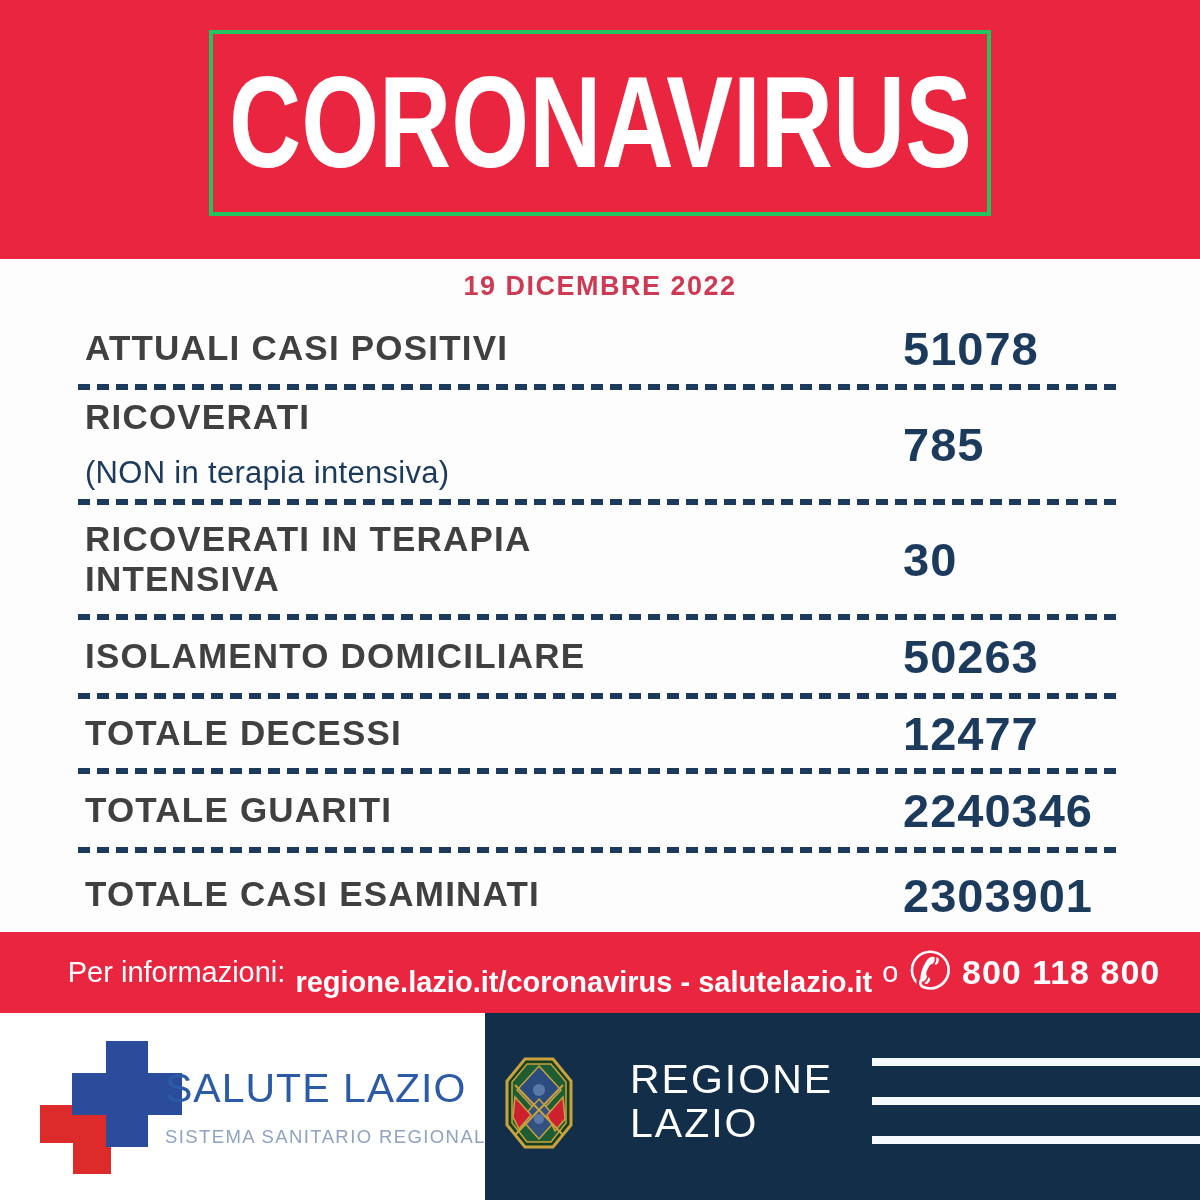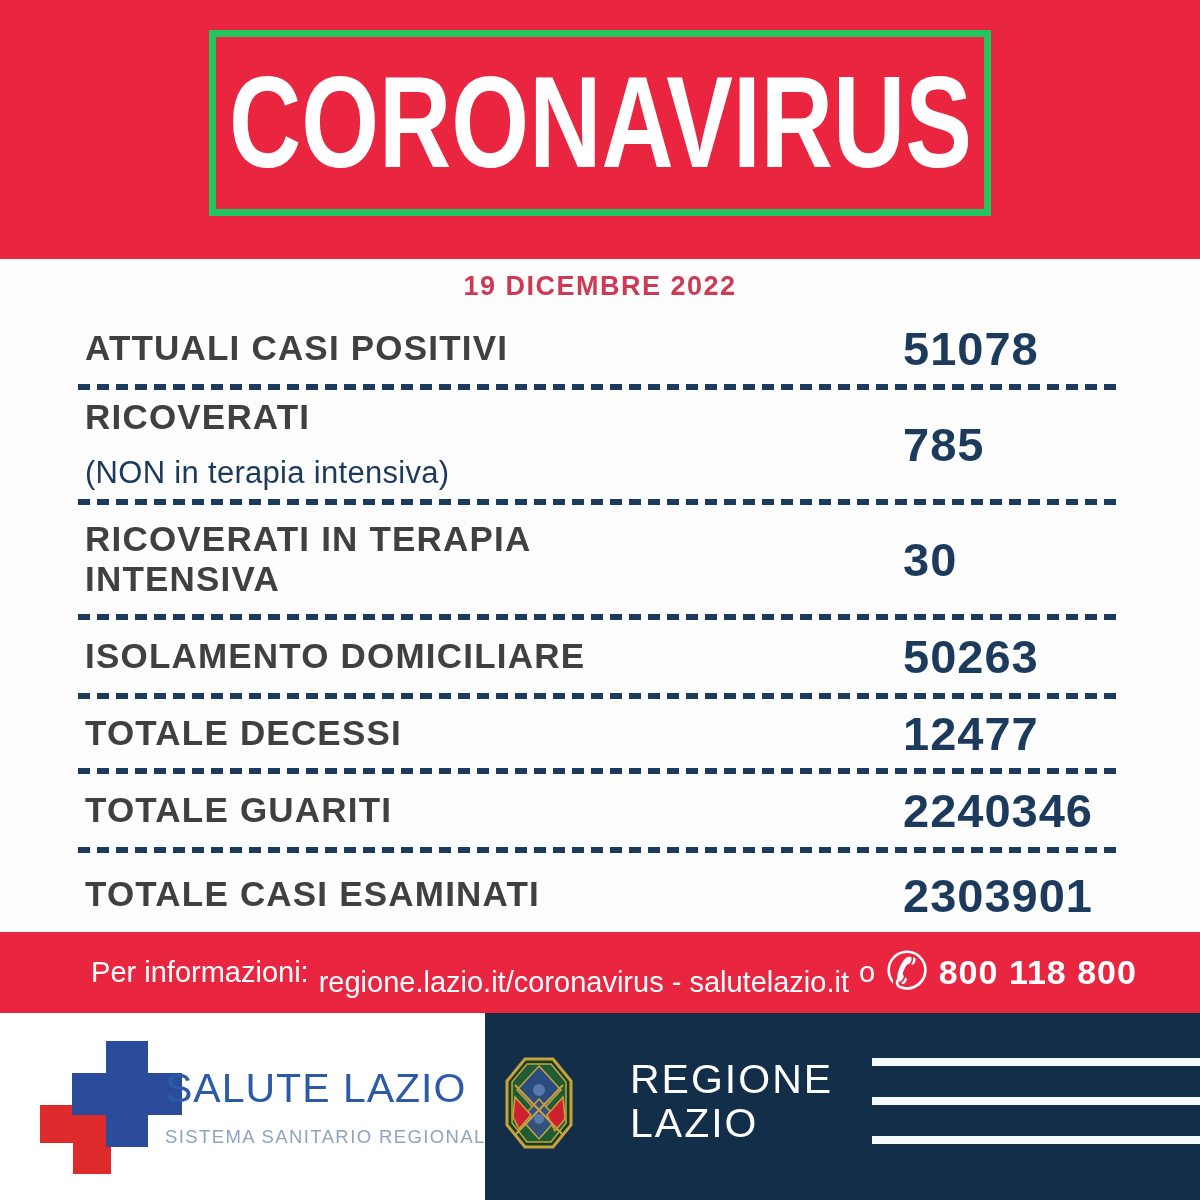--- a/index.html
+++ b/index.html
@@ -12,21 +12,21 @@
 
   
   .header {
     position: absolute; left: 0; top: 0; width: 1200px; height: 259px;
     background: #EA2540;
     display: flex; align-items: center; justify-content: center;
   }
   .title-box {
     width: 782px; height: 186px;
     margin-top: -14px;
-    border: 7px solid #22c55e;
+    border: 4px solid #22c55e;
     display: flex; align-items: center; justify-content: center;
   }
   .title-text {
     color: #ffffff;
     font-weight: 800;
     font-size: 82px;
     letter-spacing: 0px;
     transform: scale(1.22, 1.58);
     white-space: nowrap;
   }
@@ -90,21 +90,21 @@
   .infoband {
     position: absolute; left: 0; top: 932px; width: 1200px; height: 81px;
     background: #EA2540;
     display: flex; align-items: center; justify-content: center;
     color: #ffffff;
     font-size: 29px;
     white-space: nowrap;
     padding-left: 28px;
   }
   .infoband .plain { font-weight: 400; margin-right: 10px; }
-  .infoband .bold  { font-weight: 400; margin-top: 20px; }
+  .infoband .bold  { font-weight: 700; margin-top: 20px; }
   .infoband .conj  { font-weight: 400; margin: 0 10px; }
   .phone-glyph {
     font-family: "DejaVu Sans", sans-serif;
     font-size: 52px;
     line-height: 1;
     margin-right: 10px;
     transform: translateY(-2px);
     display: inline-block;
   }
   .phone-num { font-weight: 700; font-size: 34px; letter-spacing: 1px; }

